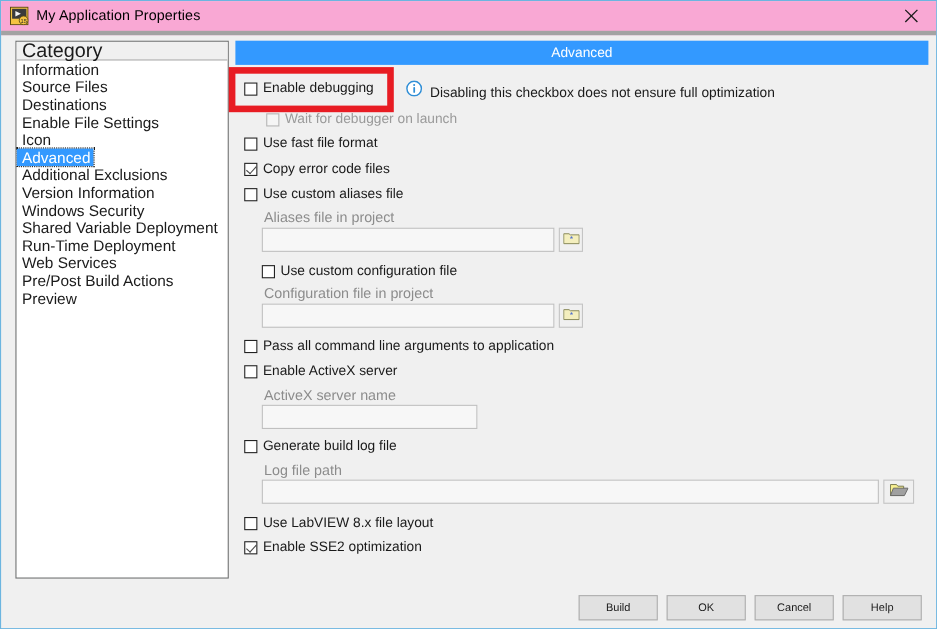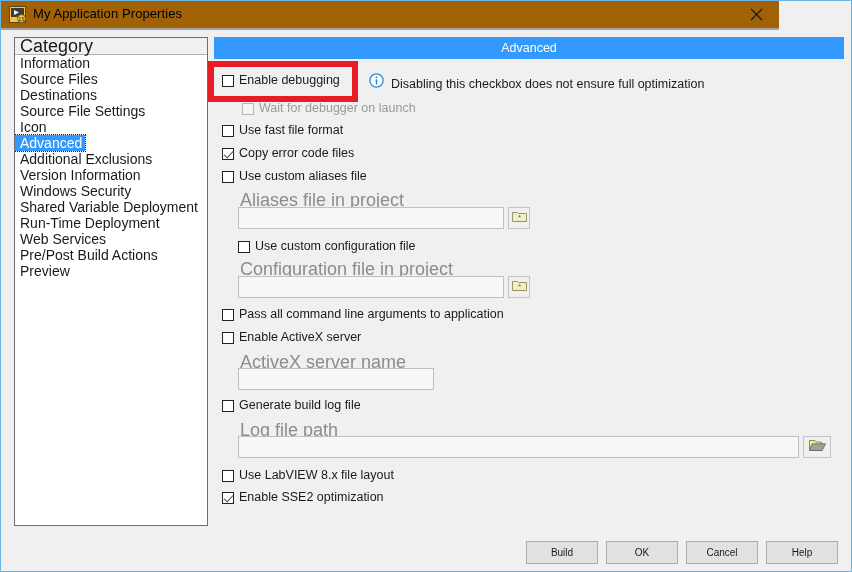--- a/index.html
+++ b/index.html
@@ -24,24 +24,24 @@
     height: 572px;
     box-sizing: border-box;
     border: 1px solid #6cb5e0;
     background: #f0f0f0;
   }
 
   
   #titlebar {
     position: absolute;
     left: 0; top: 0;
-    width: 778px;
+    width: 850px;
     height: 27px;
-    background: #a16207;
-    border-bottom: 2px solid #a3a3a3;
+    background: #f9a8d4;
+    border-bottom: 4px solid #a3a3a3;
   }
   #app-icon {
     position: absolute;
     left: 8px; top: 5px;
     width: 17px; height: 17px;
   }
   #title-text {
     position: absolute;
     left: 32px; top: 5px;
     font-size: 13px;
@@ -156,21 +156,21 @@
   .cb-label {
     font-size: 12.5px;
     color: #1a1a1a;
     line-height: 14px;
   }
   .cb-label.disabled { color: #9a9a9a; }
 
   
   .field-label {
     position: absolute;
-    font-size: 18px;
+    font-size: 13px;
     color: #8c8c8c;
     white-space: nowrap;
     text-align: right;
   }
 
   
   .tinput {
     position: absolute;
     box-sizing: border-box;
     background: #f7f7f7;
@@ -272,21 +272,21 @@
     <div class="cat-row">
         <div class="cat-item">Information</div>
       </div>
     <div class="cat-row">
         <div class="cat-item">Source Files</div>
       </div>
     <div class="cat-row">
         <div class="cat-item">Destinations</div>
       </div>
     <div class="cat-row">
-        <div class="cat-item">Source File Settings</div>
+        <div class="cat-item">Enable File Settings</div>
       </div>
     <div class="cat-row">
         <div class="cat-item">Icon</div>
       </div>
     <div class="cat-row"><div class="cat-item selected">Advanced</div></div>
     <div class="cat-row">
         <div class="cat-item">Additional Exclusions</div>
       </div>
     <div class="cat-row">
         <div class="cat-item">Version Information</div>

